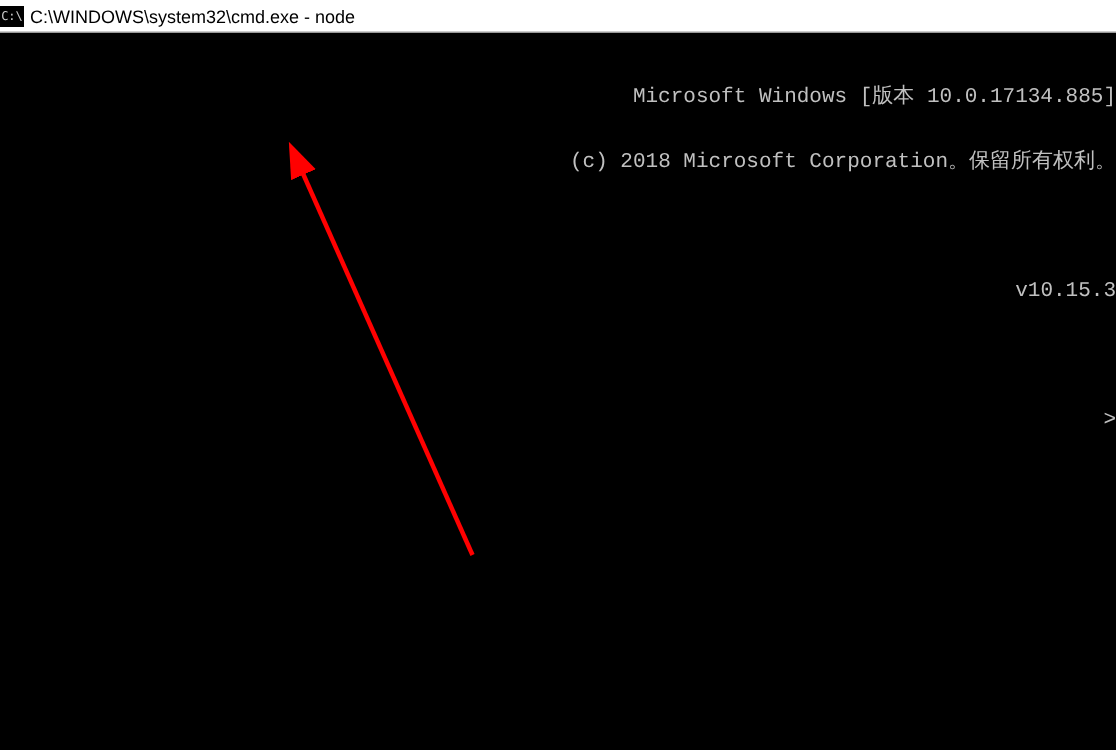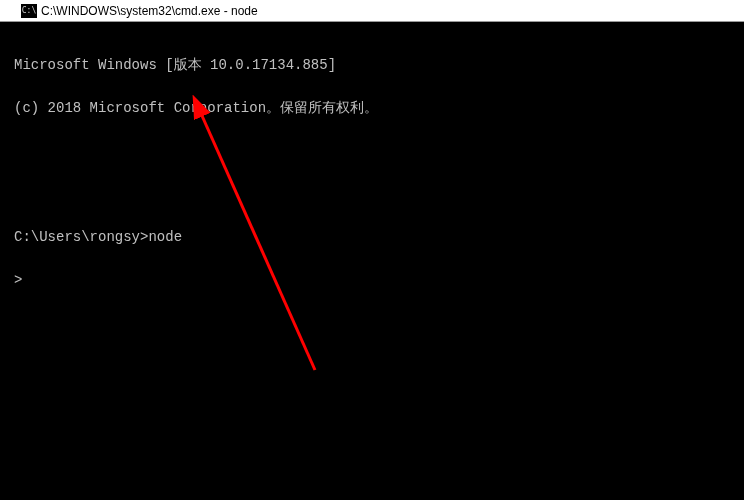--- a/index.html
+++ b/index.html
@@ -13,21 +13,21 @@
       background: #000;
       overflow: hidden;
       position: relative;
       font-family: "Consolas", "Courier New", monospace;
     }
     .titlebar {
       background: #fff;
       height: 22px;
       display: flex;
       align-items: center;
-      padding: 0 21px;
+      padding: 0 0;
       gap: 4px;
       border-bottom: 1px solid #999;
     }
     .titlebar-icon {
       width: 16px;
       height: 14px;
       background: #000;
       position: relative;
       display: flex;
       align-items: center;
@@ -39,26 +39,27 @@
       font-size: 8px;
       font-family: monospace;
       line-height: 1;
     }
     .titlebar-text {
       color: #000;
       font-size: 12px;
       font-family: "Segoe UI", Tahoma, sans-serif;
     }
     .terminal {
-      padding: 8px 14px;
+      padding: 8px 0;
       color: #c0c0c0;
       font-size: 14px;
       line-height: 1.0;
       white-space: pre;
       font-family: "NSimSun", "SimSun", "Consolas", "Courier New", monospace;
+      text-align: right;
     }
     .terminal-line {
       min-height: 15px;
     }
     .arrow-svg {
       position: absolute;
       top: 0;
       left: 0;
       width: 744px;
       height: 500px;
@@ -70,22 +71,22 @@
 
 <div class="titlebar">
   <div class="titlebar-icon"></div>
   <div class="titlebar-text">C:\WINDOWS\system32\cmd.exe - node</div>
 </div>
 
 <div class="terminal">
   <div class="terminal-line">Microsoft Windows [版本 10.0.17134.885]</div>
   <div class="terminal-line">(c) 2018 Microsoft Corporation。保留所有权利。</div>
   <div class="terminal-line"></div>
+  <div class="terminal-line">v10.15.3</div>
   <div class="terminal-line"></div>
-  <div class="terminal-line">C:\Users\rongsy&gt;node</div>
   <div class="terminal-line">&gt;</div>
 </div>
 
 <svg class="arrow-svg">
   <defs>
     <marker id="arrowhead" markerWidth="8" markerHeight="8" refX="6" refY="3" orient="auto">
       <polygon points="0 0, 8 3, 0 6" fill="#ff0000"></polygon>
     </marker>
   </defs>
   <line x1="315" y1="370" x2="195" y2="100" stroke-width="3" marker-end="url(#arrowhead)" stroke="#ff0000"></line>

